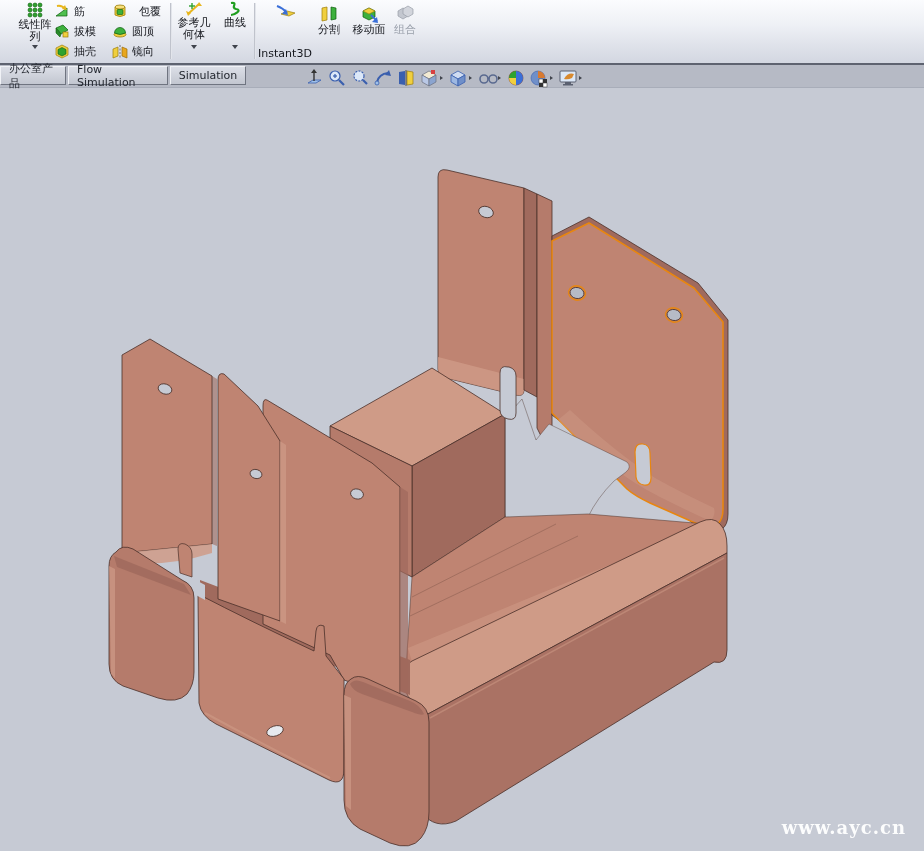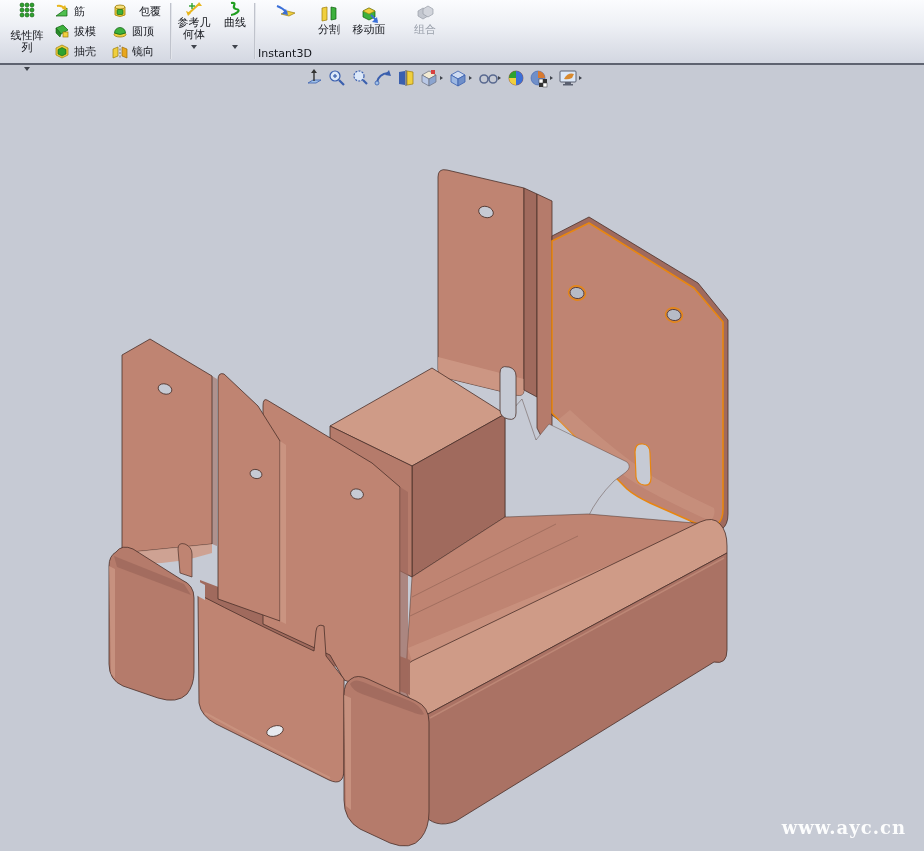--- a/index.html
+++ b/index.html
@@ -116,21 +116,21 @@
       <path class="f-light" opacity=".7" d="M109,566 L115,569 L115,678 L111,674 Z"></path>
       <path class="f-mid" stroke="var(--edge)" stroke-width=".7" d="M178,549 Q178,542 185,544 Q192,547 192,554 L192,577 L180,573 Z"></path>
       <path class="f-bg" d="M194,579 L205,585 L205,600 L194,594 Z"></path>
     </g>
   </svg>
 
   <div class="watermark">www.ayc.cn</div>
 
   <div class="toolbar">
 
-    <div class="tbtn" style="left:4px;top:1px;width:46px;gap:11px;">
+    <div class="tbtn" style="left:12px;top:1px;width:46px;">
       <svg width="18" height="18" viewBox="0 0 18 18">
         <g fill="#2ea22e" stroke="#0d5c0d" stroke-width=".6">
           <circle cx="4" cy="4" r="2"></circle>
             <circle cx="9" cy="4" r="2"></circle>
             <circle cx="14" cy="4" r="2"></circle>
           <circle cx="4" cy="9" r="2"></circle>
             <circle cx="9" cy="9" r="2"></circle>
             <circle cx="14" cy="9" r="2"></circle>
           <circle cx="4" cy="14" r="2"></circle>
             <circle cx="9" cy="14" r="2"></circle>
@@ -235,29 +235,40 @@
     <div class="tbtn" style="left:347px;top:4px;width:44px;">
       <svg width="20" height="20" viewBox="0 0 20 20">
         <path d="M4,7 L10,4 L16,7 L16,13 L10,16 L4,13 Z" fill="#3db03d" stroke="#0d5c0d" stroke-width=".7"></path>
         <path d="M4,7 L10,4 L16,7 L10,10 Z" fill="#f0cf3e" stroke="#9c7d0a" stroke-width=".6"></path>
         <path d="M12,11 L18,17" stroke="#3a6fd8" stroke-width="1.8"></path>
         <path d="M18,13 L19,19 L13,18 Z" fill="#3a6fd8"></path>
       </svg>
       <span class="lbl">移动面</span>
     </div>
 
-    <div class="tbtn disabled" style="left:408px;top:4px;width:34px;">
+    <div class="tbtn disabled" style="left:388px;top:4px;width:34px;">
       <svg width="20" height="20" viewBox="0 0 20 20">
         <path d="M3,7 L8,4 L13,7 L13,12 L8,15 L3,12 Z" fill="#c3c7cf" stroke="#989ea8" stroke-width=".7"></path>
         <path d="M8,5 L13,2 L18,5 L18,10 L13,13 L8,10 Z" fill="#d2d5dc" stroke="#989ea8" stroke-width=".7"></path>
       </svg>
       <span class="lbl">组合</span>
     </div>
   </div>
 
+  <div class="tabbar">
+    <div class="tab" style="left:0;width:66px;">
+      <span>办公室产品</span>
+    </div>
+    <div class="tab" style="left:68px;width:100px;">
+      <span>Flow Simulation</span>
+    </div>
+    <div class="tab" style="left:170px;width:76px;">
+      <span>Simulation</span>
+    </div>
+  </div>
 
   <div class="headsup">
     <span class="hicon">
       <svg width="20" height="20" viewBox="0 0 20 20">
         <path d="M4,15 l5,-3 h8 l-5,3 Z" fill="#9fc0e8" stroke="#3a5fae" stroke-width=".8"></path>
         <line x1="10" y1="3" x2="10" y2="13" stroke="#333" stroke-width="1.4"></line>
         <path d="M10,1 L13,5 L7,5 Z" fill="#333"></path>
       </svg>
     </span>
     <span class="hicon">

